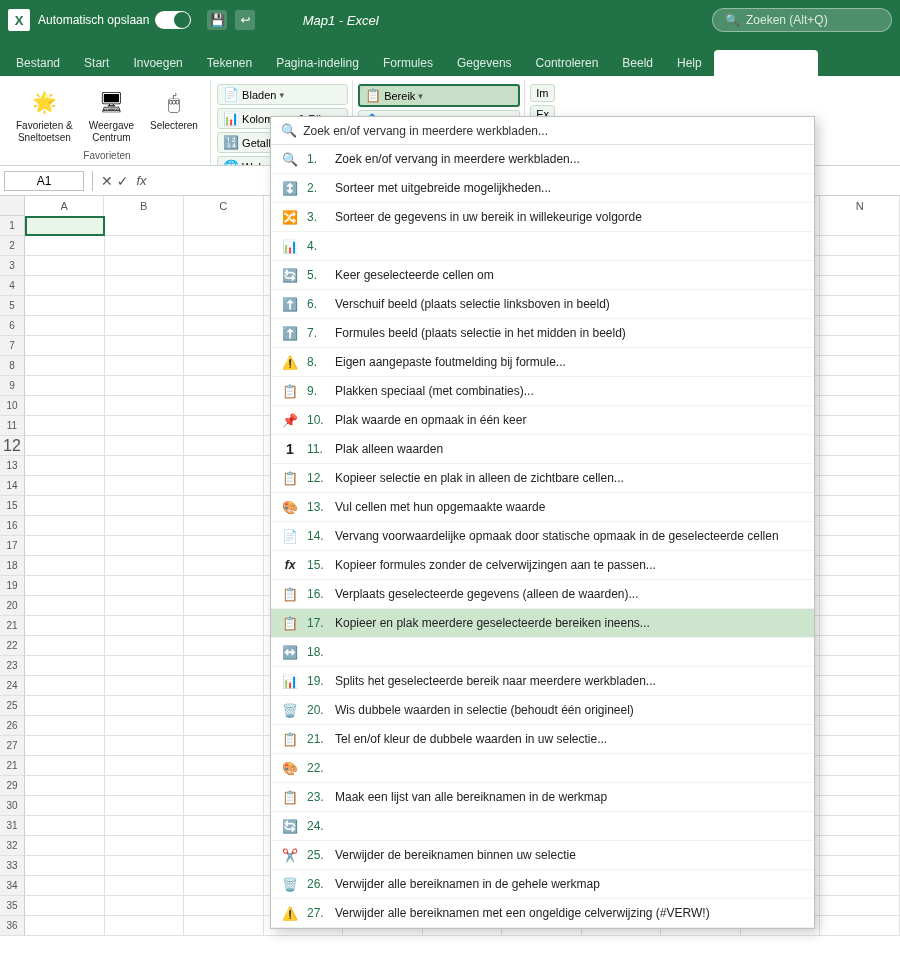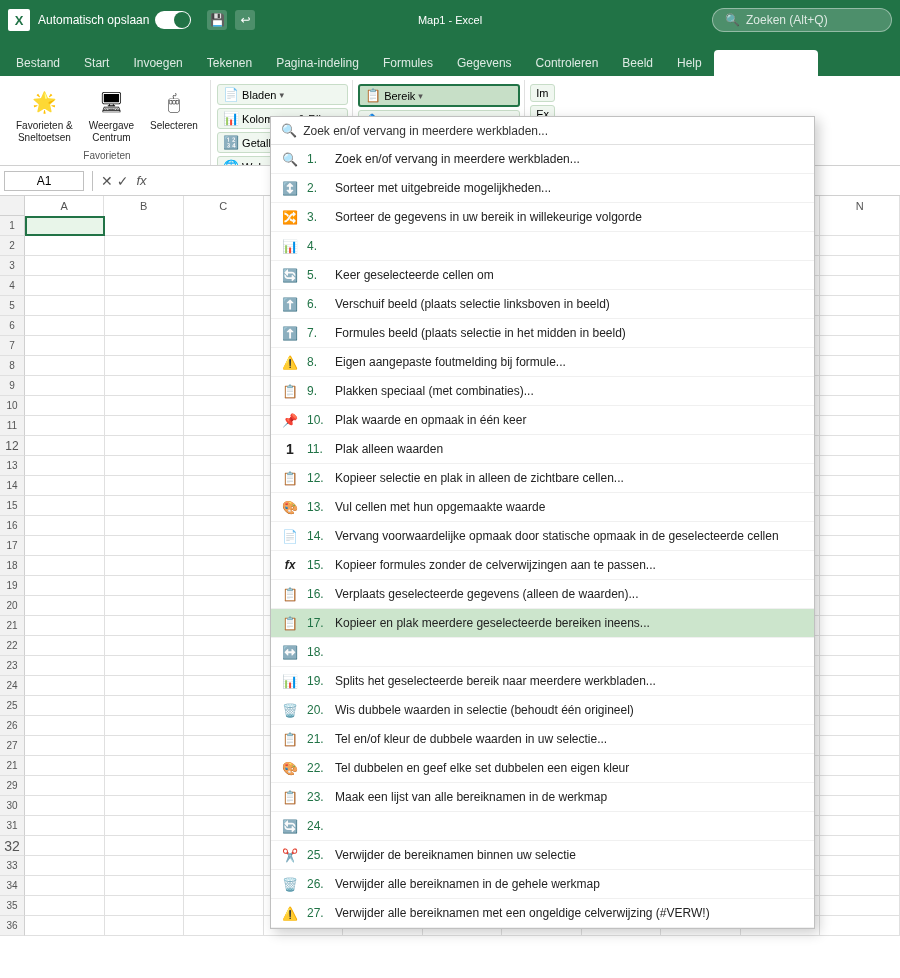--- a/index.html
+++ b/index.html
@@ -15,21 +15,21 @@
       color: white;
     }
     .title-bar-left { display: flex; align-items: center; gap: 8px; flex: 1; }
     .excel-logo { width: 22px; height: 22px; background: #fff; display: flex; align-items: center; justify-content: center; border-radius: 2px; }
     .excel-logo span { color: #217346; font-weight: bold; font-size: 13px; }
     .title-autosave { display: flex; align-items: center; gap: 6px; font-size: 12px; }
     .toggle-switch { width: 36px; height: 18px; background: #fff; border-radius: 9px; position: relative; cursor: pointer; }
     .toggle-knob { width: 16px; height: 16px; background: #217346; border-radius: 50%; position: absolute; top: 1px; right: 1px; }
     .title-icons { display: flex; align-items: center; gap: 8px; margin-left: 8px; }
     .title-icon { width: 20px; height: 20px; background: rgba(255,255,255,0.2); border-radius: 3px; display: flex; align-items: center; justify-content: center; font-size: 12px; cursor: pointer; }
-    .title-center { flex: 1; text-align: center; font-size: 11px; }
+    .title-center { flex: 1; text-align: left; font-size: 13px; font-style: italic; }
     .title-right { flex: 1; display: flex; justify-content: flex-end; align-items: center; gap: 6px; }
     .search-box { background: rgba(255,255,255,0.2); border: 1px solid rgba(255,255,255,0.4); border-radius: 14px; padding: 4px 12px; color: white; font-size: 12px; display: flex; align-items: center; gap: 6px; cursor: pointer; width: 180px; }
     .search-box span { opacity: 0.8; }
 
     
     .ribbon-tabs {
       height: 36px;
       background: #217346;
       display: flex;
       align-items: flex-end;
@@ -447,21 +447,21 @@
           <div class="grid-cell" style="width: 80px;"></div>
           <div class="grid-cell" style="width: 80px;"></div>
           <div class="grid-cell" style="width: 80px;"></div>
           <div class="grid-cell" style="width: 80px;"></div>
           <div class="grid-cell" style="width: 80px;"></div>
           <div class="grid-cell" style="width: 80px;"></div>
           <div class="grid-cell" style="width: 80px;"></div>
           <div class="grid-cell" style="width: 80px;"></div>
         </div>
         <div class="grid-row">
-          <div class="row-header" style="width: 25px; height: 20px; display: flex; align-items: center; justify-content: center; font-size: 12px; color: rgb(85, 85, 85); border-bottom: 1px solid rgb(224, 224, 224); border-right: 1px solid rgb(208, 208, 208); background: rgb(242, 242, 242); flex-shrink: 0;">12</div>
+          <div class="row-header" style="width: 25px; height: 20px; display: flex; align-items: center; justify-content: center; font-size: 16px; color: rgb(85, 85, 85); border-bottom: 1px solid rgb(224, 224, 224); border-right: 1px solid rgb(208, 208, 208); background: rgb(242, 242, 242); flex-shrink: 0;">12</div>
           <div class="grid-cell" style="width: 80px;"></div>
           <div class="grid-cell" style="width: 80px;"></div>
           <div class="grid-cell" style="width: 80px;"></div>
           <div class="grid-cell" style="width: 80px;"></div>
           <div class="grid-cell" style="width: 80px;"></div>
           <div class="grid-cell" style="width: 80px;"></div>
           <div class="grid-cell" style="width: 80px;"></div>
           <div class="grid-cell" style="width: 80px;"></div>
           <div class="grid-cell" style="width: 80px;"></div>
           <div class="grid-cell" style="width: 80px;"></div>
@@ -727,21 +727,21 @@
           <div class="grid-cell" style="width: 80px;"></div>
           <div class="grid-cell" style="width: 80px;"></div>
           <div class="grid-cell" style="width: 80px;"></div>
           <div class="grid-cell" style="width: 80px;"></div>
           <div class="grid-cell" style="width: 80px;"></div>
           <div class="grid-cell" style="width: 80px;"></div>
           <div class="grid-cell" style="width: 80px;"></div>
           <div class="grid-cell" style="width: 80px;"></div>
         </div>
         <div class="grid-row">
-          <div class="row-header" style="width: 25px; height: 20px; display: flex; align-items: center; justify-content: center; font-size: 14px; color: rgb(85, 85, 85); border-bottom: 1px solid rgb(224, 224, 224); border-right: 1px solid rgb(208, 208, 208); background: rgb(242, 242, 242); flex-shrink: 0;">32</div>
+          <div class="row-header" style="width: 25px; height: 20px; display: flex; align-items: center; justify-content: center; font-size: 10px; color: rgb(85, 85, 85); border-bottom: 1px solid rgb(224, 224, 224); border-right: 1px solid rgb(208, 208, 208); background: rgb(242, 242, 242); flex-shrink: 0;">32</div>
           <div class="grid-cell" style="width: 80px;"></div>
           <div class="grid-cell" style="width: 80px;"></div>
           <div class="grid-cell" style="width: 80px;"></div>
           <div class="grid-cell" style="width: 80px;"></div>
           <div class="grid-cell" style="width: 80px;"></div>
           <div class="grid-cell" style="width: 80px;"></div>
           <div class="grid-cell" style="width: 80px;"></div>
           <div class="grid-cell" style="width: 80px;"></div>
           <div class="grid-cell" style="width: 80px;"></div>
           <div class="grid-cell" style="width: 80px;"></div>
@@ -914,21 +914,20 @@
         <span class="dropdown-item-text">Wis dubbele waarden in selectie (behoudt één origineel)</span>
       </div>
       <div class="dropdown-item">
         <div class="dropdown-item-icon">📋</div>
         <span class="dropdown-item-num">21.</span>
         <span class="dropdown-item-text">Tel en/of kleur de dubbele waarden in uw selectie...</span>
       </div>
       <div class="dropdown-item">
         <div class="dropdown-item-icon">🎨</div>
         <span class="dropdown-item-num">22.</span>
-        <span class="dropdown-item-text">Tel dubbelen en geef elke set dubbelen een eigen kleur</span>
       </div>
       <div class="dropdown-item">
         <div class="dropdown-item-icon">📋</div>
         <span class="dropdown-item-num">23.</span>
         <span class="dropdown-item-text">Maak een lijst van alle bereiknamen in de werkmap</span>
       </div>
       <div class="dropdown-item">
         <div class="dropdown-item-icon">🔄</div>
         <span class="dropdown-item-num">24.</span>
       </div>

